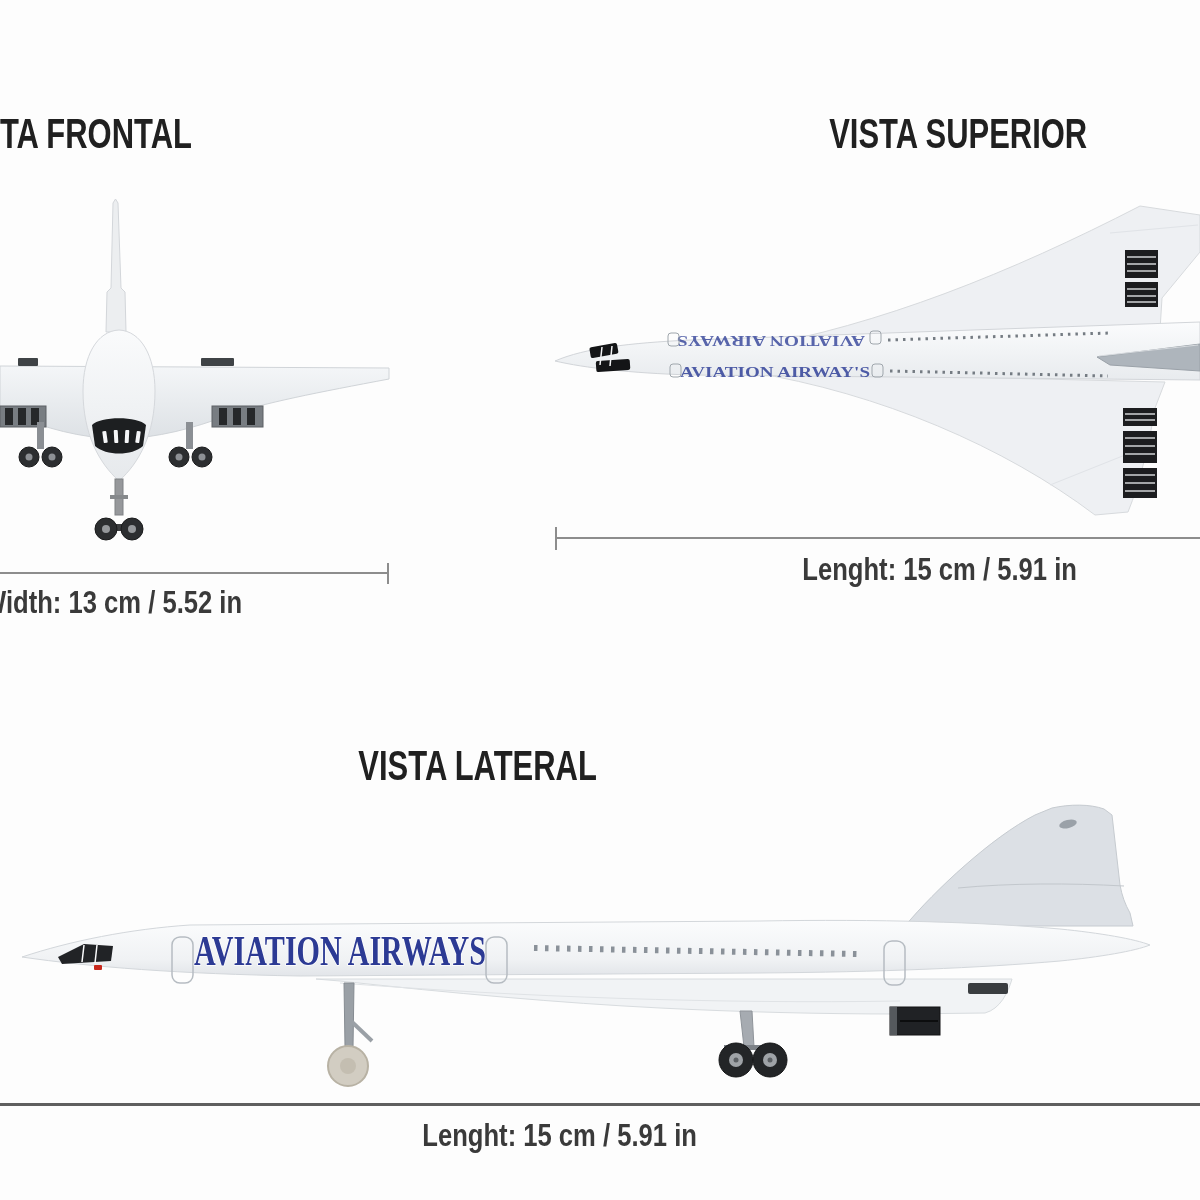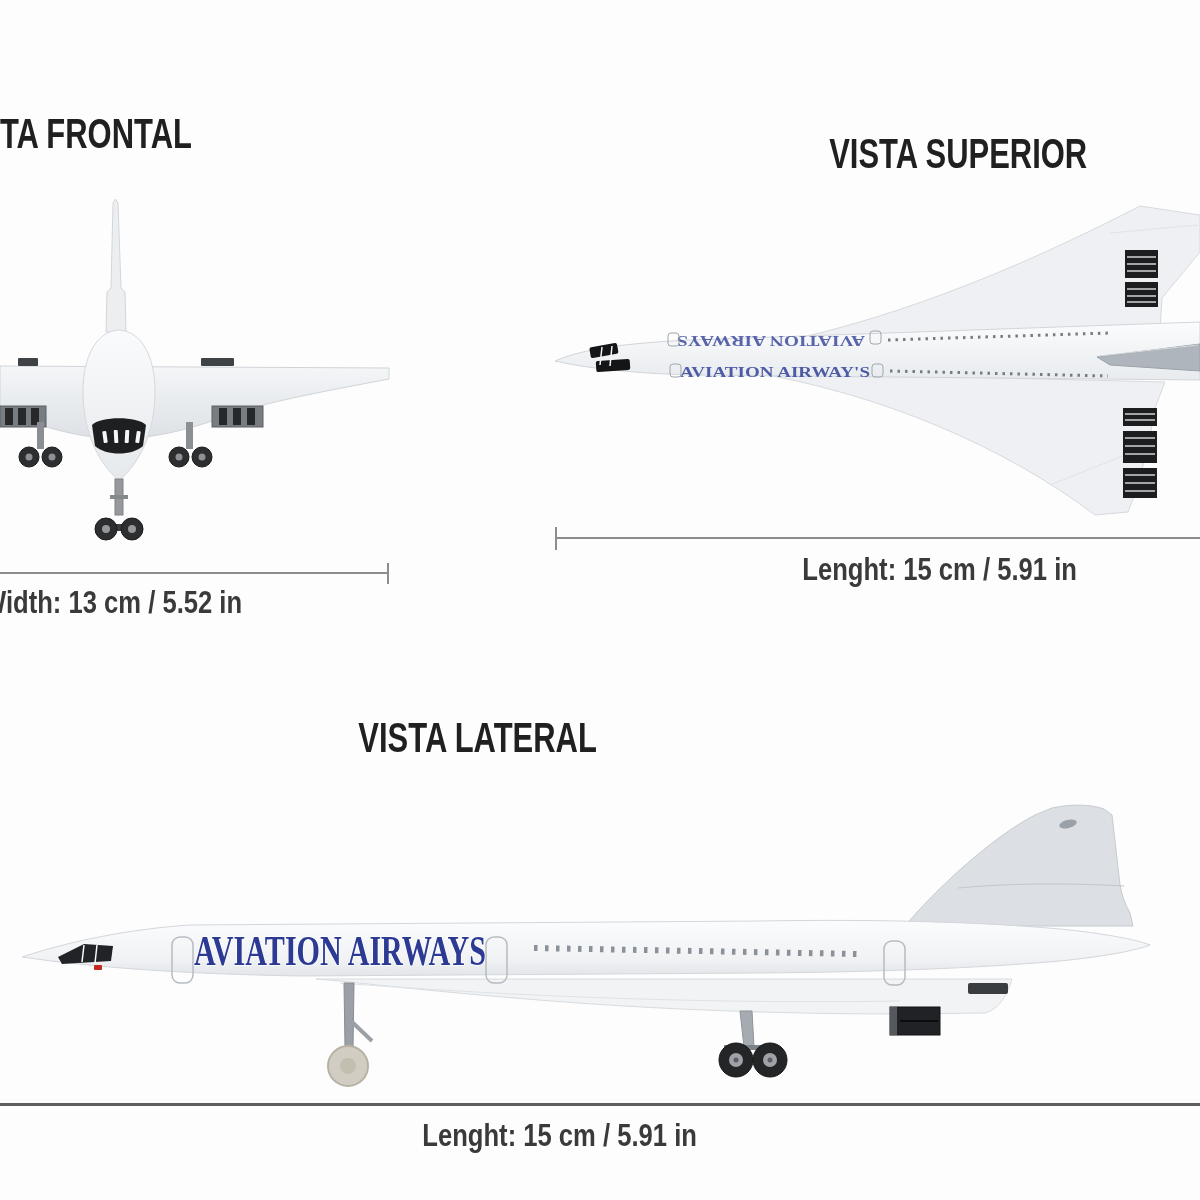--- a/index.html
+++ b/index.html
@@ -30,25 +30,25 @@
 </style>
 </head>
 <body>
 
 <div id="canvas">
 
   <div class="view-title vt-left" style="left:-50px;top:110px;">
     <span class="squeeze">VISTA FRONTAL</span>
   </div>
 
-  <div class="view-title vt-center" style="left:758px;top:110px;width:400px;margin-top:20px;">
+  <div class="view-title vt-center" style="left:758px;top:110px;width:400px;">
     <span class="squeeze">VISTA SUPERIOR</span>
   </div>
 
-  <div class="view-title vt-center" style="left:278px;top:714px;width:400px;">
+  <div class="view-title vt-center" style="left:278px;top:742px;width:400px;">
     <span class="squeeze">VISTA LATERAL</span>
   </div>
 
   <svg style="left:0;top:195px;" width="400" height="365" viewBox="0 0 400 365">
     <defs>
       <linearGradient id="bodyGradF" x1="0" y1="0" x2="0" y2="1">
         <stop offset="0" stop-color="#fafbfc"></stop>
           <stop offset="1" stop-color="#e6e9ec"></stop>
       </linearGradient>
       <linearGradient id="wingGradF" x1="0" y1="0" x2="0" y2="1">

